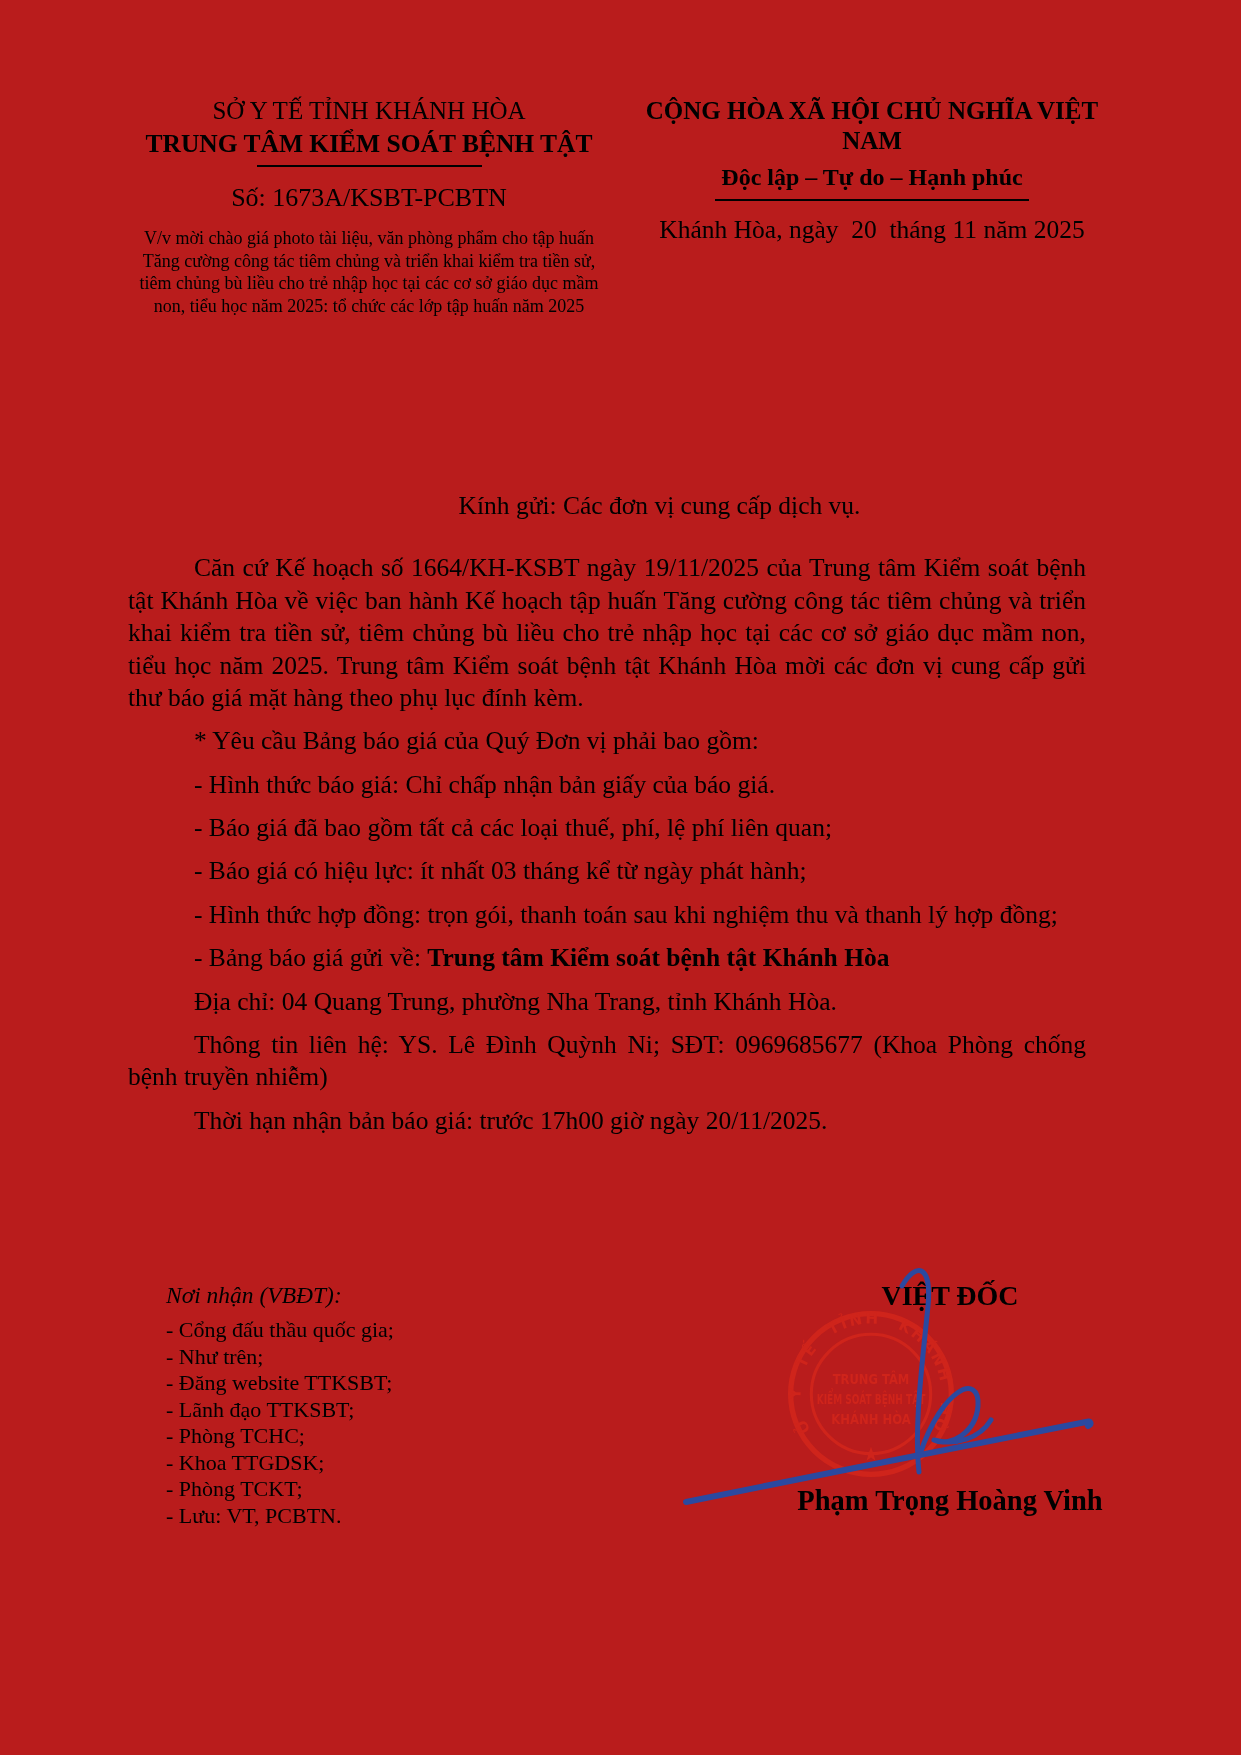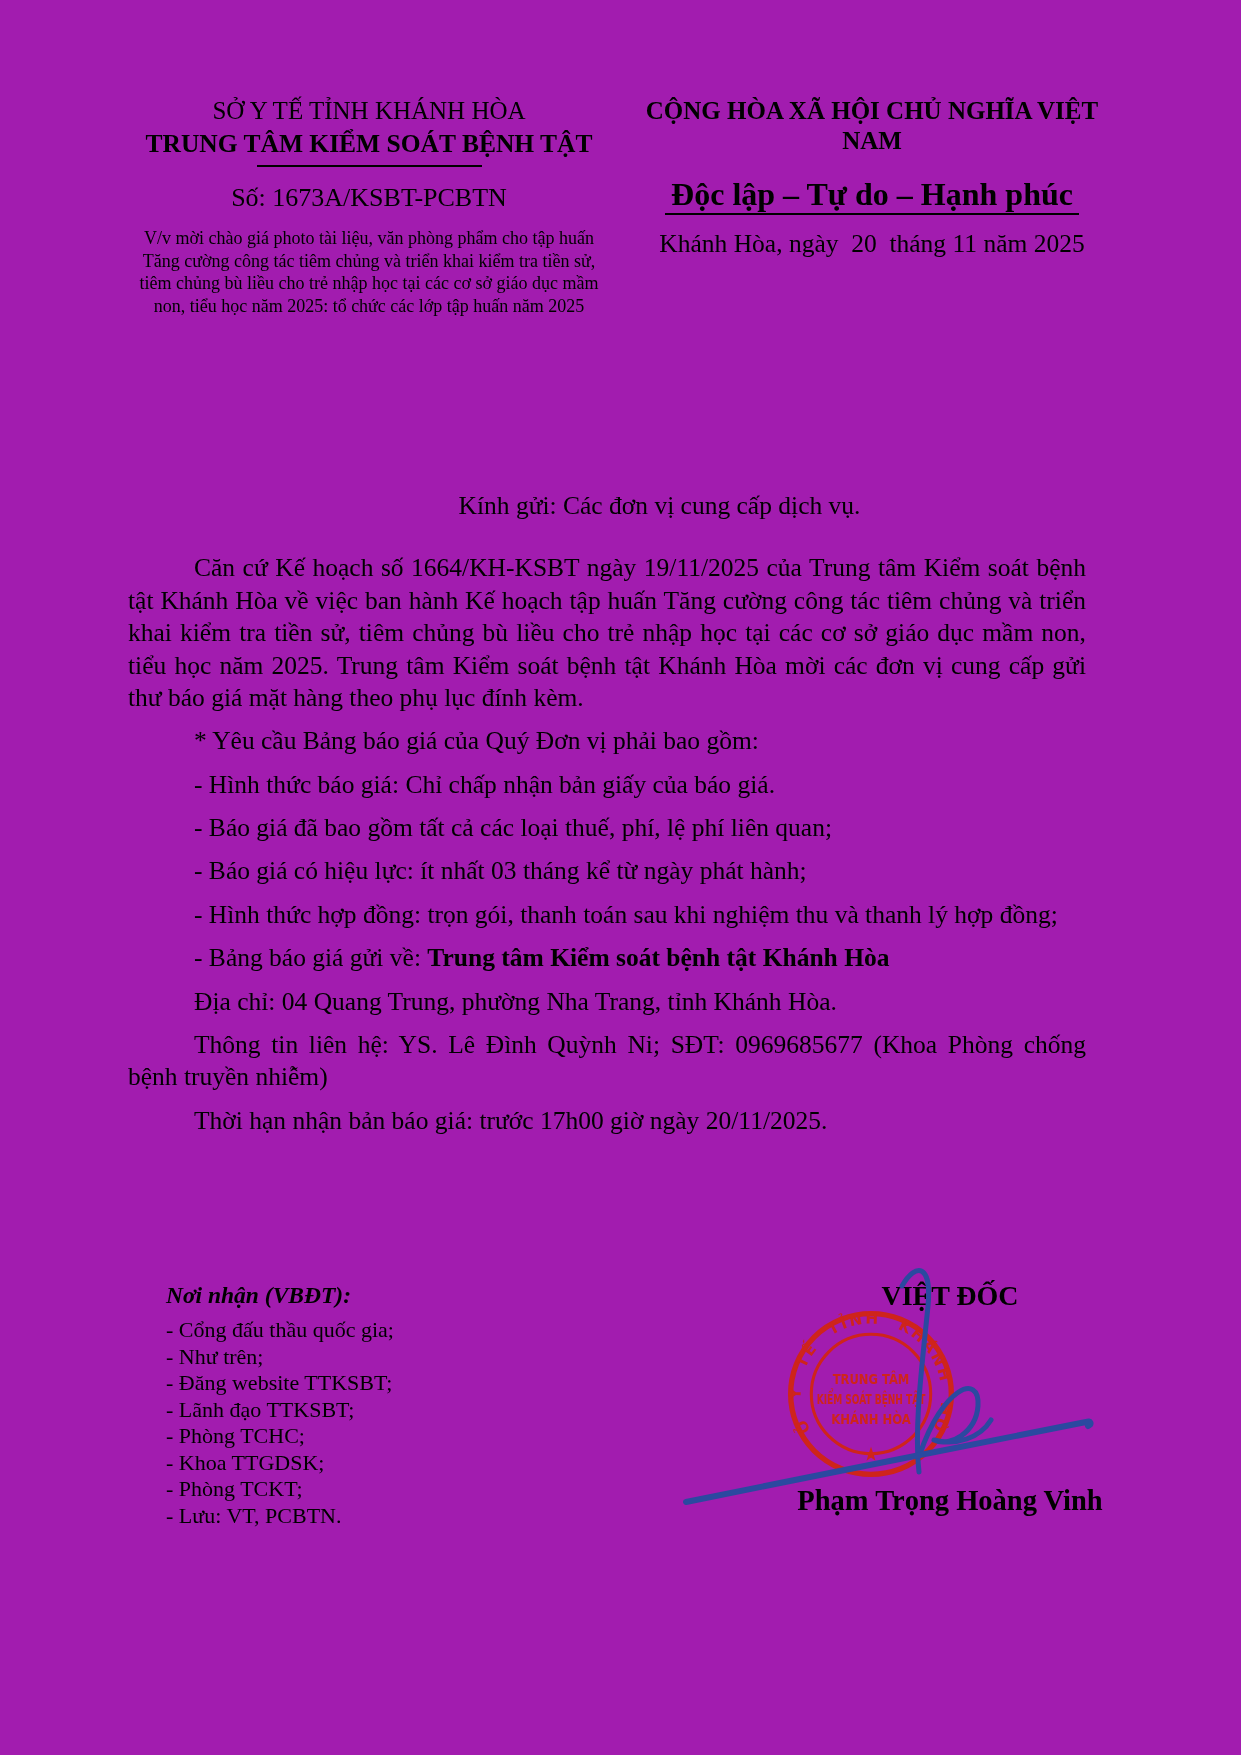--- a/index.html
+++ b/index.html
@@ -1,44 +1,44 @@
 <!DOCTYPE html>
 <html><head>
 <meta charset="utf-8">
 <style>
   html,body{margin:0;padding:0;background:#e8e8e8;}
   .page{
     position:relative;
     width:1241px;height:1755px;
     margin:0 auto;
-    background:#a21caf;
+    background:#b91c1c;
     color:#000;
     font-family:"Liberation Serif","DejaVu Serif",serif;
     overflow:hidden;
   }
   
   .hdr-left{position:absolute;left:128px;top:96px;width:482px;text-align:center;}
   .org-parent{font-size:25px;line-height:1.2;}
   .org-name{font-size:25.5px;font-weight:bold;line-height:1.25;margin-top:2px;}
   .org-underline{width:225px;border-top:2px solid #000;margin:5px auto 0;height:0;}
   .doc-number{font-size:26px;margin-top:16px;}
   .doc-subject{font-size:18px;line-height:1.26;margin:14px auto 0;width:462px;}
   .hdr-right{position:absolute;left:616px;top:96px;width:512px;text-align:center;}
   .national-title{font-size:25px;font-weight:bold;line-height:1.2;}
-  .national-motto{display:inline-block;font-size:32px;font-weight:bold;
-    border-bottom:2.5px solid #000;padding:2px 6px 0;margin-top:18px;}
+  .national-motto{display:inline-block;font-size:24px;font-weight:bold;
+    border-bottom:2.5px solid #000;padding:2px 6px 8px;margin-top:6px;}
   .date-line{font-size:25.5px;margin-top:14px;white-space:pre-wrap;}
   
   .body-block{position:absolute;left:128px;top:490px;width:958px;
     font-size:25.5px;line-height:1.27;}
   .salutation{text-align:center;padding-left:105px;margin:0 0 30px;}
   .body-block p{margin:0 0 11px;text-align:justify;text-indent:66px;}
   
   .recipients{position:absolute;left:166px;top:1282px;width:420px;}
-  .recipients-label{font-size:23.5px;font-weight:bold;font-style:italic;margin-bottom:8px;}
+  .recipients-label{font-size:23.5px;font-weight:normal;font-style:italic;margin-bottom:8px;}
   .recipient-item{font-size:22px;line-height:26.5px;}
   .sig-title{position:absolute;left:720px;top:1280px;width:460px;
     text-align:center;font-size:28px;font-weight:bold;}
   .stamp-wrap{position:absolute;left:783px;top:1306px;width:176px;height:176px;z-index:1;}
   .signature-wrap{position:absolute;left:650px;top:1248px;width:470px;height:262px;z-index:2;}
   .signer-name{position:absolute;left:720px;top:1485px;width:460px;
     text-align:center;font-size:28.5px;font-weight:bold;z-index:3;}
   .stamp-sans{font-family:"DejaVu Sans","Liberation Sans",sans-serif;font-weight:bold;}
 </style>
 </head>

